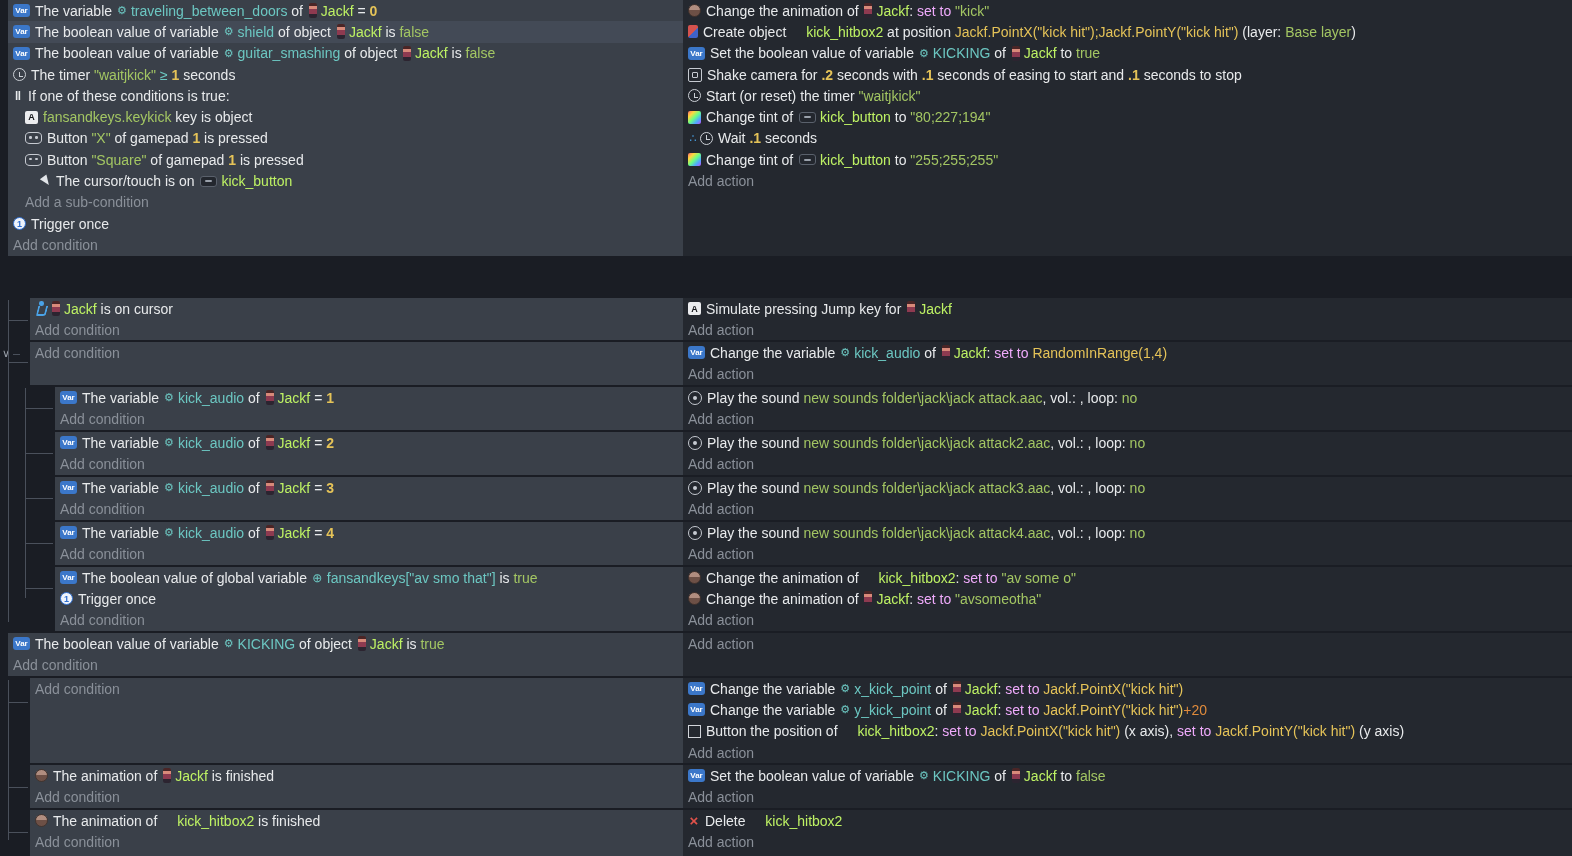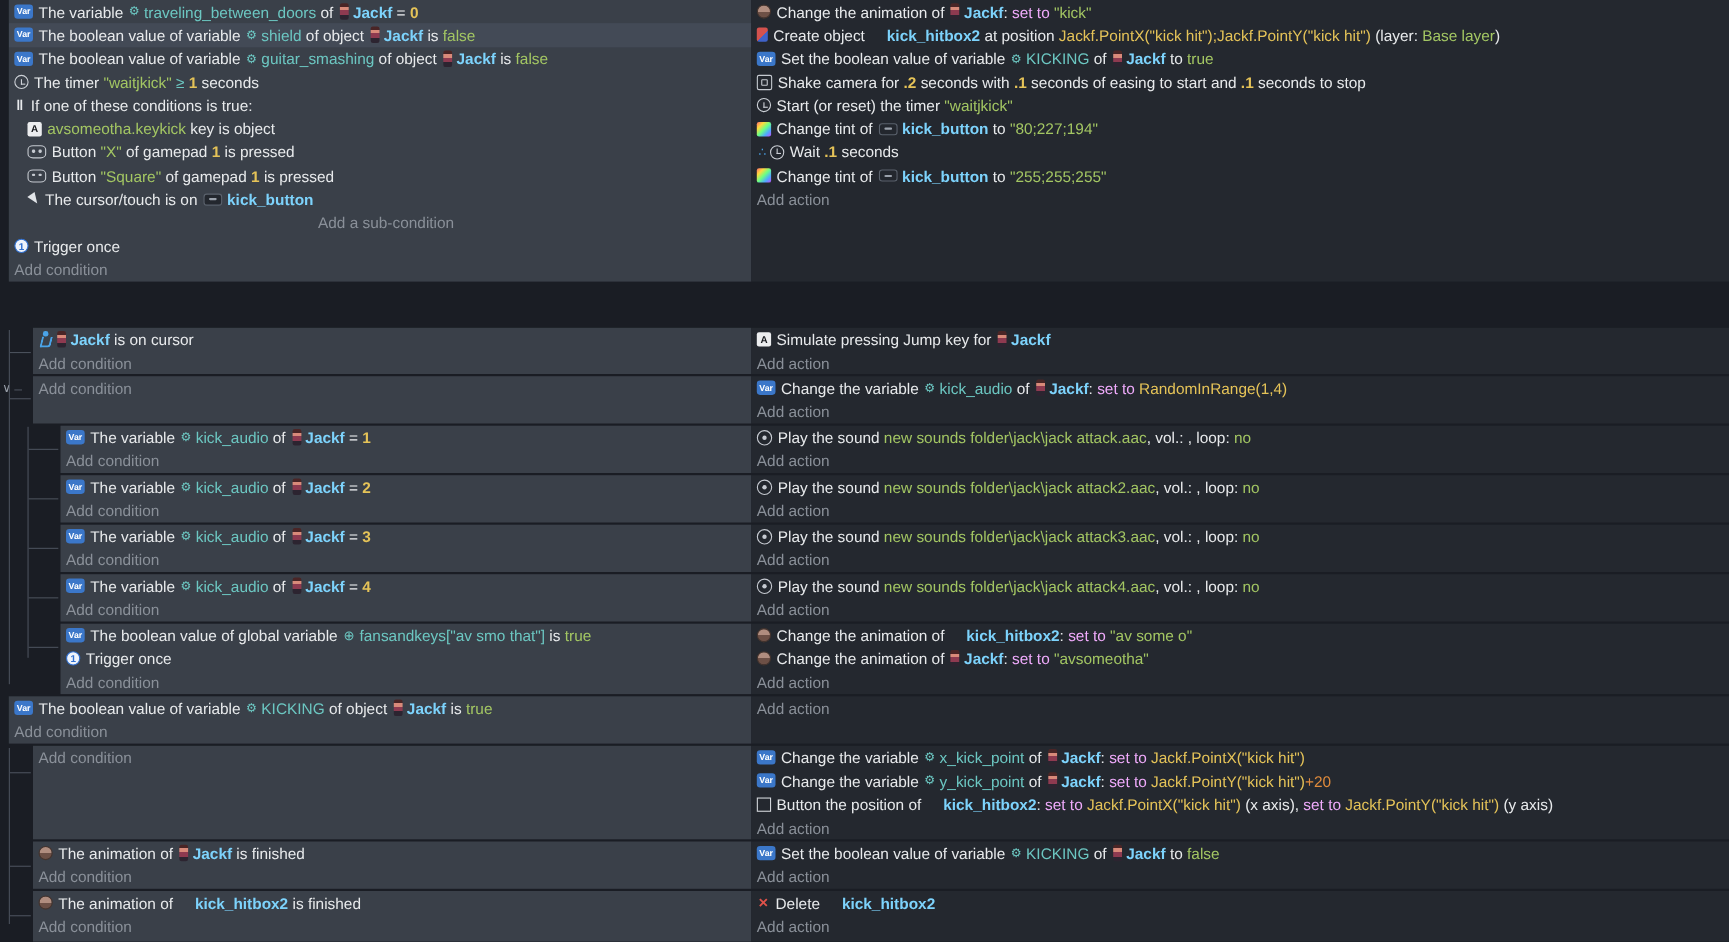--- a/index.html
+++ b/index.html
@@ -13,21 +13,21 @@
   #sheet{position:relative;width:1572px;height:624px;}
   .event{display:flex;align-items:stretch;margin-bottom:2px;}
   .indent-sp{flex:none;}
   .cond-cell{flex:none;background:#3a4049;overflow:hidden;}
   .act-cell{flex:1;background:#24282f;overflow:hidden;}
   .line{height:21.3px;display:flex;align-items:center;padding:0 6px 0 5px;overflow:hidden;}
   .line span{white-space:pre;}
   .line.hl{background:#434a56;}
   .sg-t{color:#e8eaec;}
   .sg-v{color:#6cc7c2;}
-  .sg-o{color:#7dd3fc;font-weight:bold;}
+  .sg-o{color:#bef264;font-weight:normal;}
   .sg-s{color:#a3c663;}
   .sg-n{color:#e5c358;font-weight:600;}
   .sg-e{color:#e5c358;}
   .sg-k{color:#f0abfc;}
   .sg-m{color:#8a9099;}
   .sg-g{color:#e08b3c;}
   .seg-gap{display:inline-block;width:16px;flex:none;}
   
   .ic{display:inline-flex;align-items:center;justify-content:center;flex:none;margin-right:5px;position:relative;}
   .ic-var-icon{width:17px;height:13px;background:#3b77c9;border-radius:3px;color:#fff;
@@ -124,46 +124,46 @@
             <span class="sg-v"> ≥ </span>
             <span class="sg-n">1</span>
             <span class="sg-t"> seconds</span>
           </div>
           <div class="line">
             <span class="ic ic-or-icon">‖</span>
             <span class="sg-t">If one of these conditions is true:</span>
           </div>
           <div class="line" style="padding-left: 17px;">
             <span class="ic ic-keyboard-icon">A</span>
-            <span class="sg-s">avsomeotha.keykick</span>
+            <span class="sg-s">fansandkeys.keykick</span>
             <span class="sg-t"> key is object</span>
           </div>
           <div class="line" style="padding-left: 17px;">
             <span class="ic ic-gamepad-icon"></span>
             <span class="sg-t">Button </span>
             <span class="sg-s">"X"</span>
             <span class="sg-t"> of gamepad </span>
             <span class="sg-n">1</span>
             <span class="sg-t"> is pressed</span>
           </div>
           <div class="line" style="padding-left: 17px;">
             <span class="ic ic-gamepad-icon"></span>
             <span class="sg-t">Button </span>
             <span class="sg-s">"Square"</span>
             <span class="sg-t"> of gamepad </span>
             <span class="sg-n">1</span>
             <span class="sg-t"> is pressed</span>
           </div>
-          <div class="line" style="padding-left: 17px; text-align: center;">
+          <div class="line" style="padding-left: 32px; text-align: center;">
             <span class="ic ic-cursor-icon"></span>
             <span class="sg-t">The cursor/touch is on </span>
             <span class="ic ic-kick-button-icon"></span>
             <span class="sg-o">kick_button</span>
           </div>
-          <div class="line" style="padding-left: 17px; justify-content: center;">
+          <div class="line" style="padding-left: 17px;">
             <span class="sg-m">Add a sub-condition</span>
           </div>
           <div class="line">
             <span class="ic ic-trigger-once-icon">1</span>
             <span class="sg-t">Trigger once</span>
           </div>
           <div class="line">
             <span class="sg-m">Add condition</span>
           </div>
         </div>

